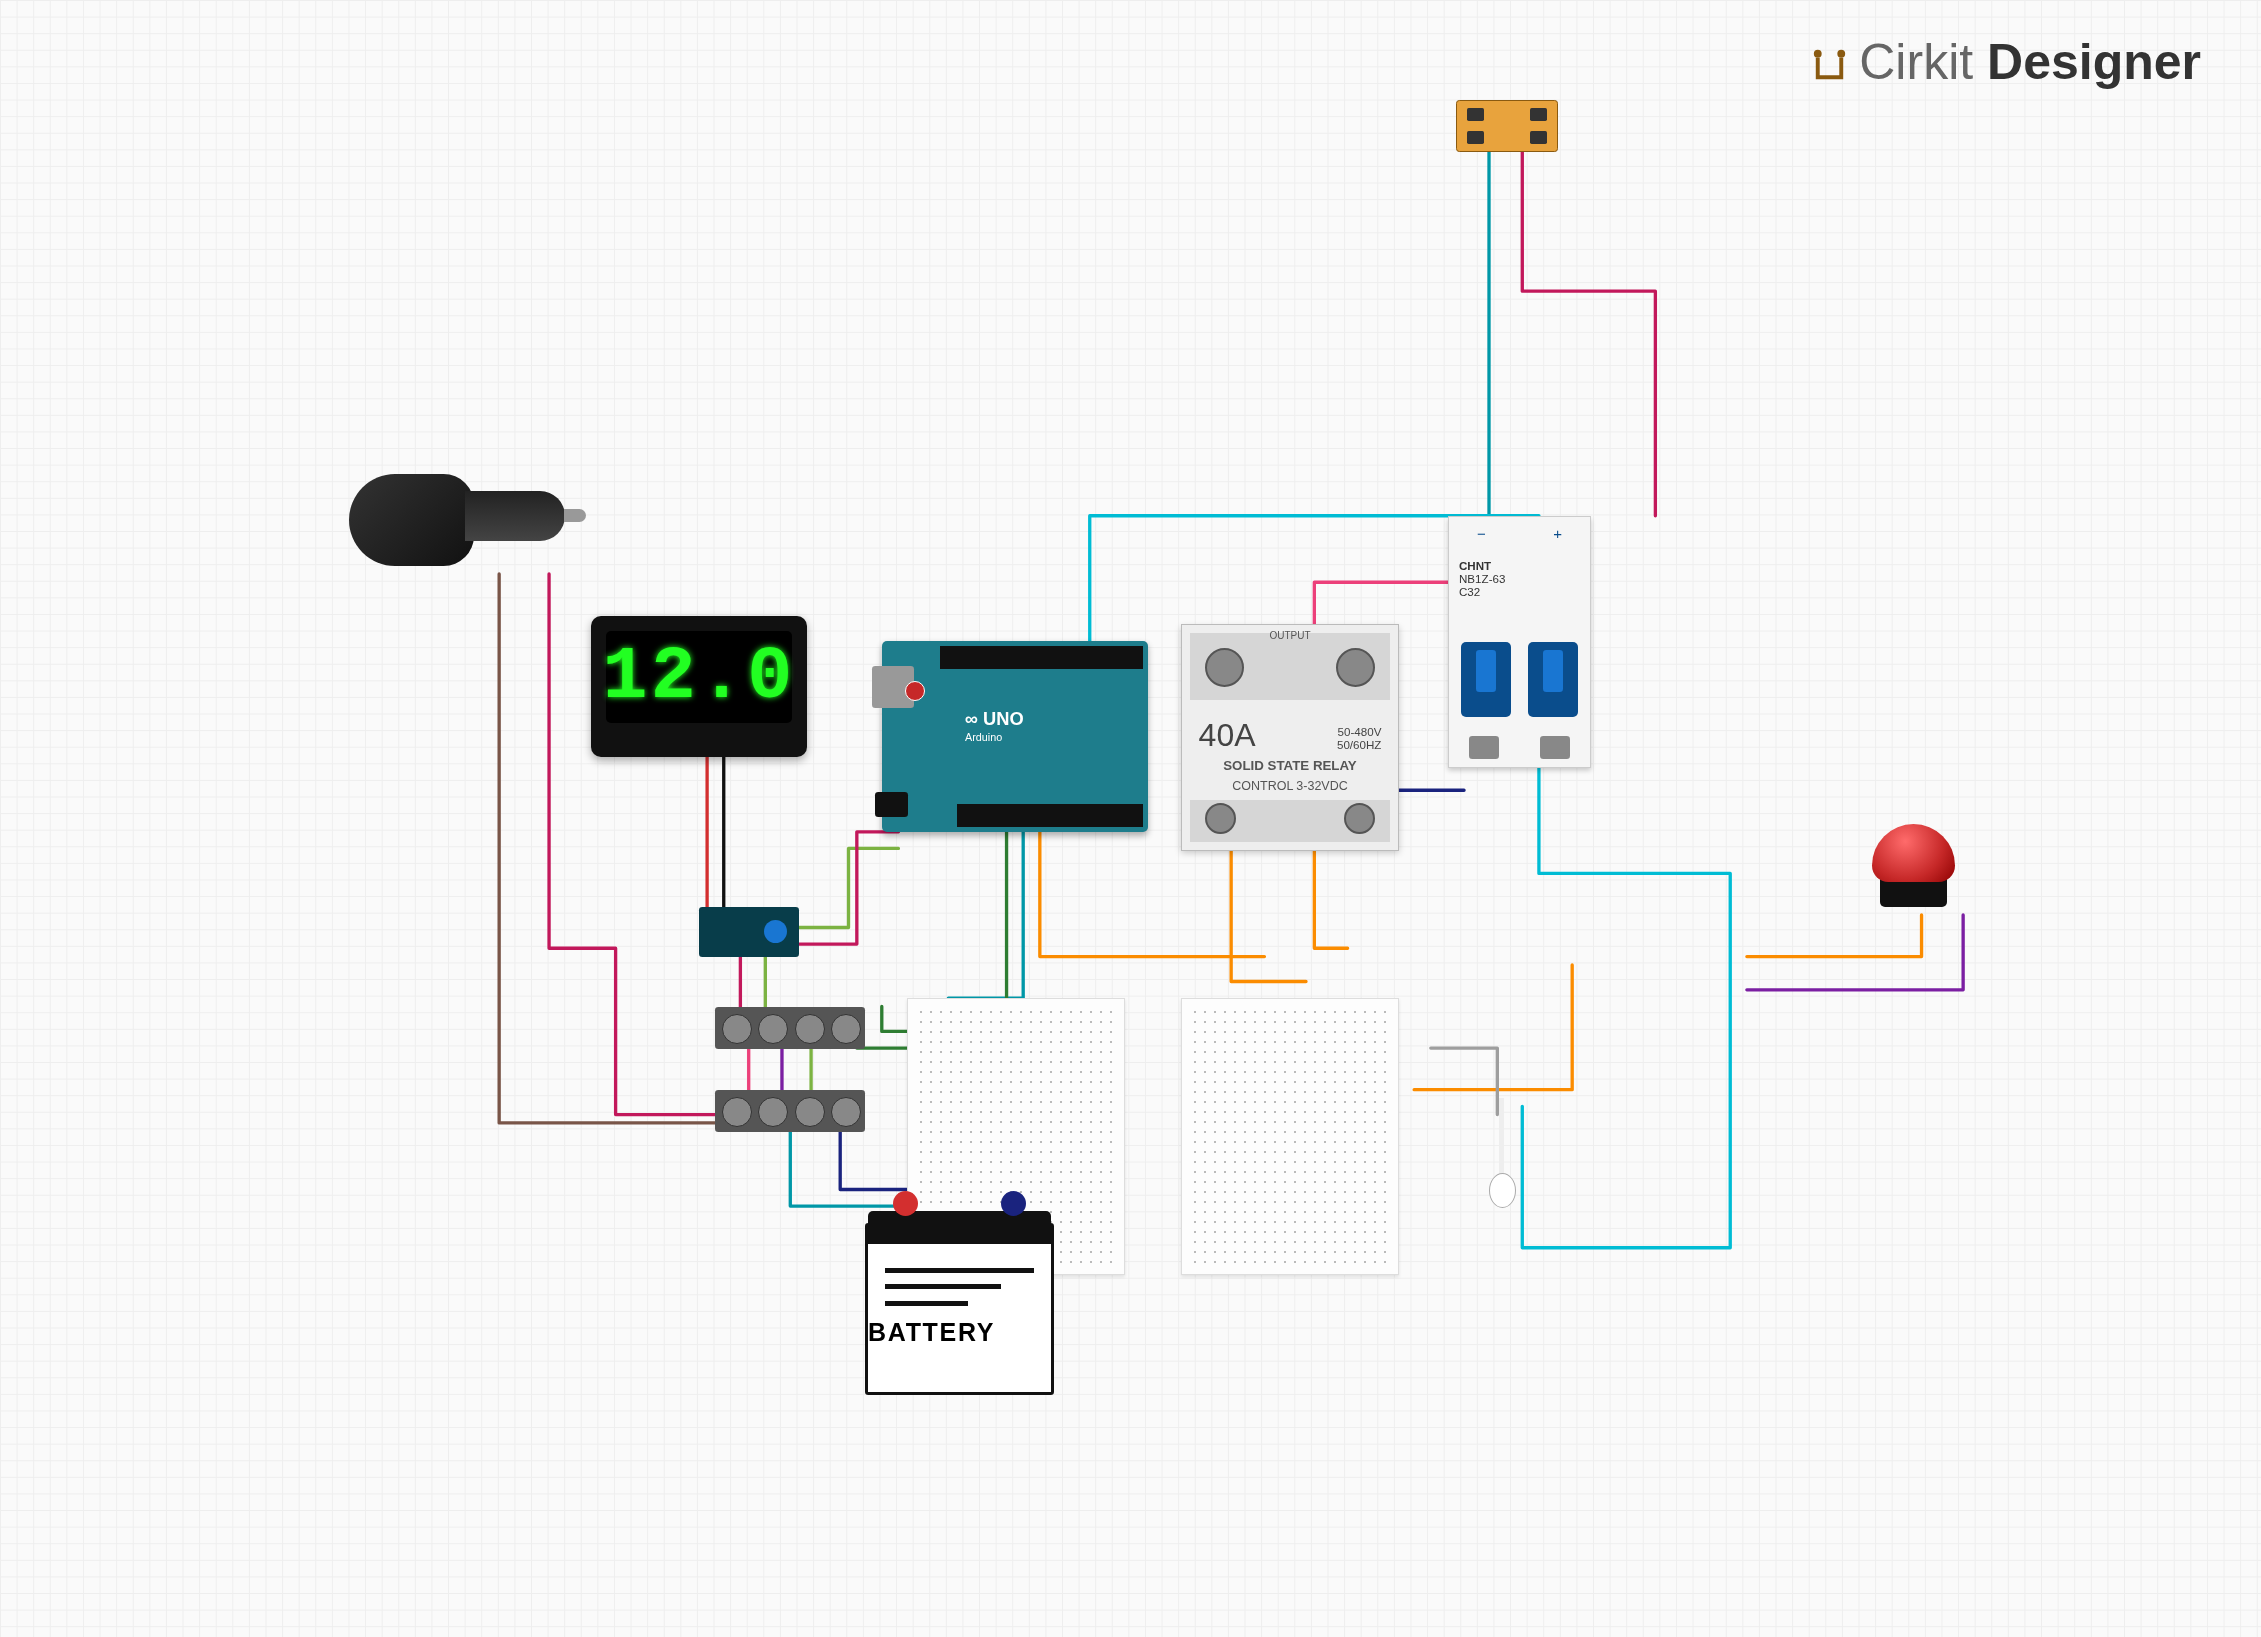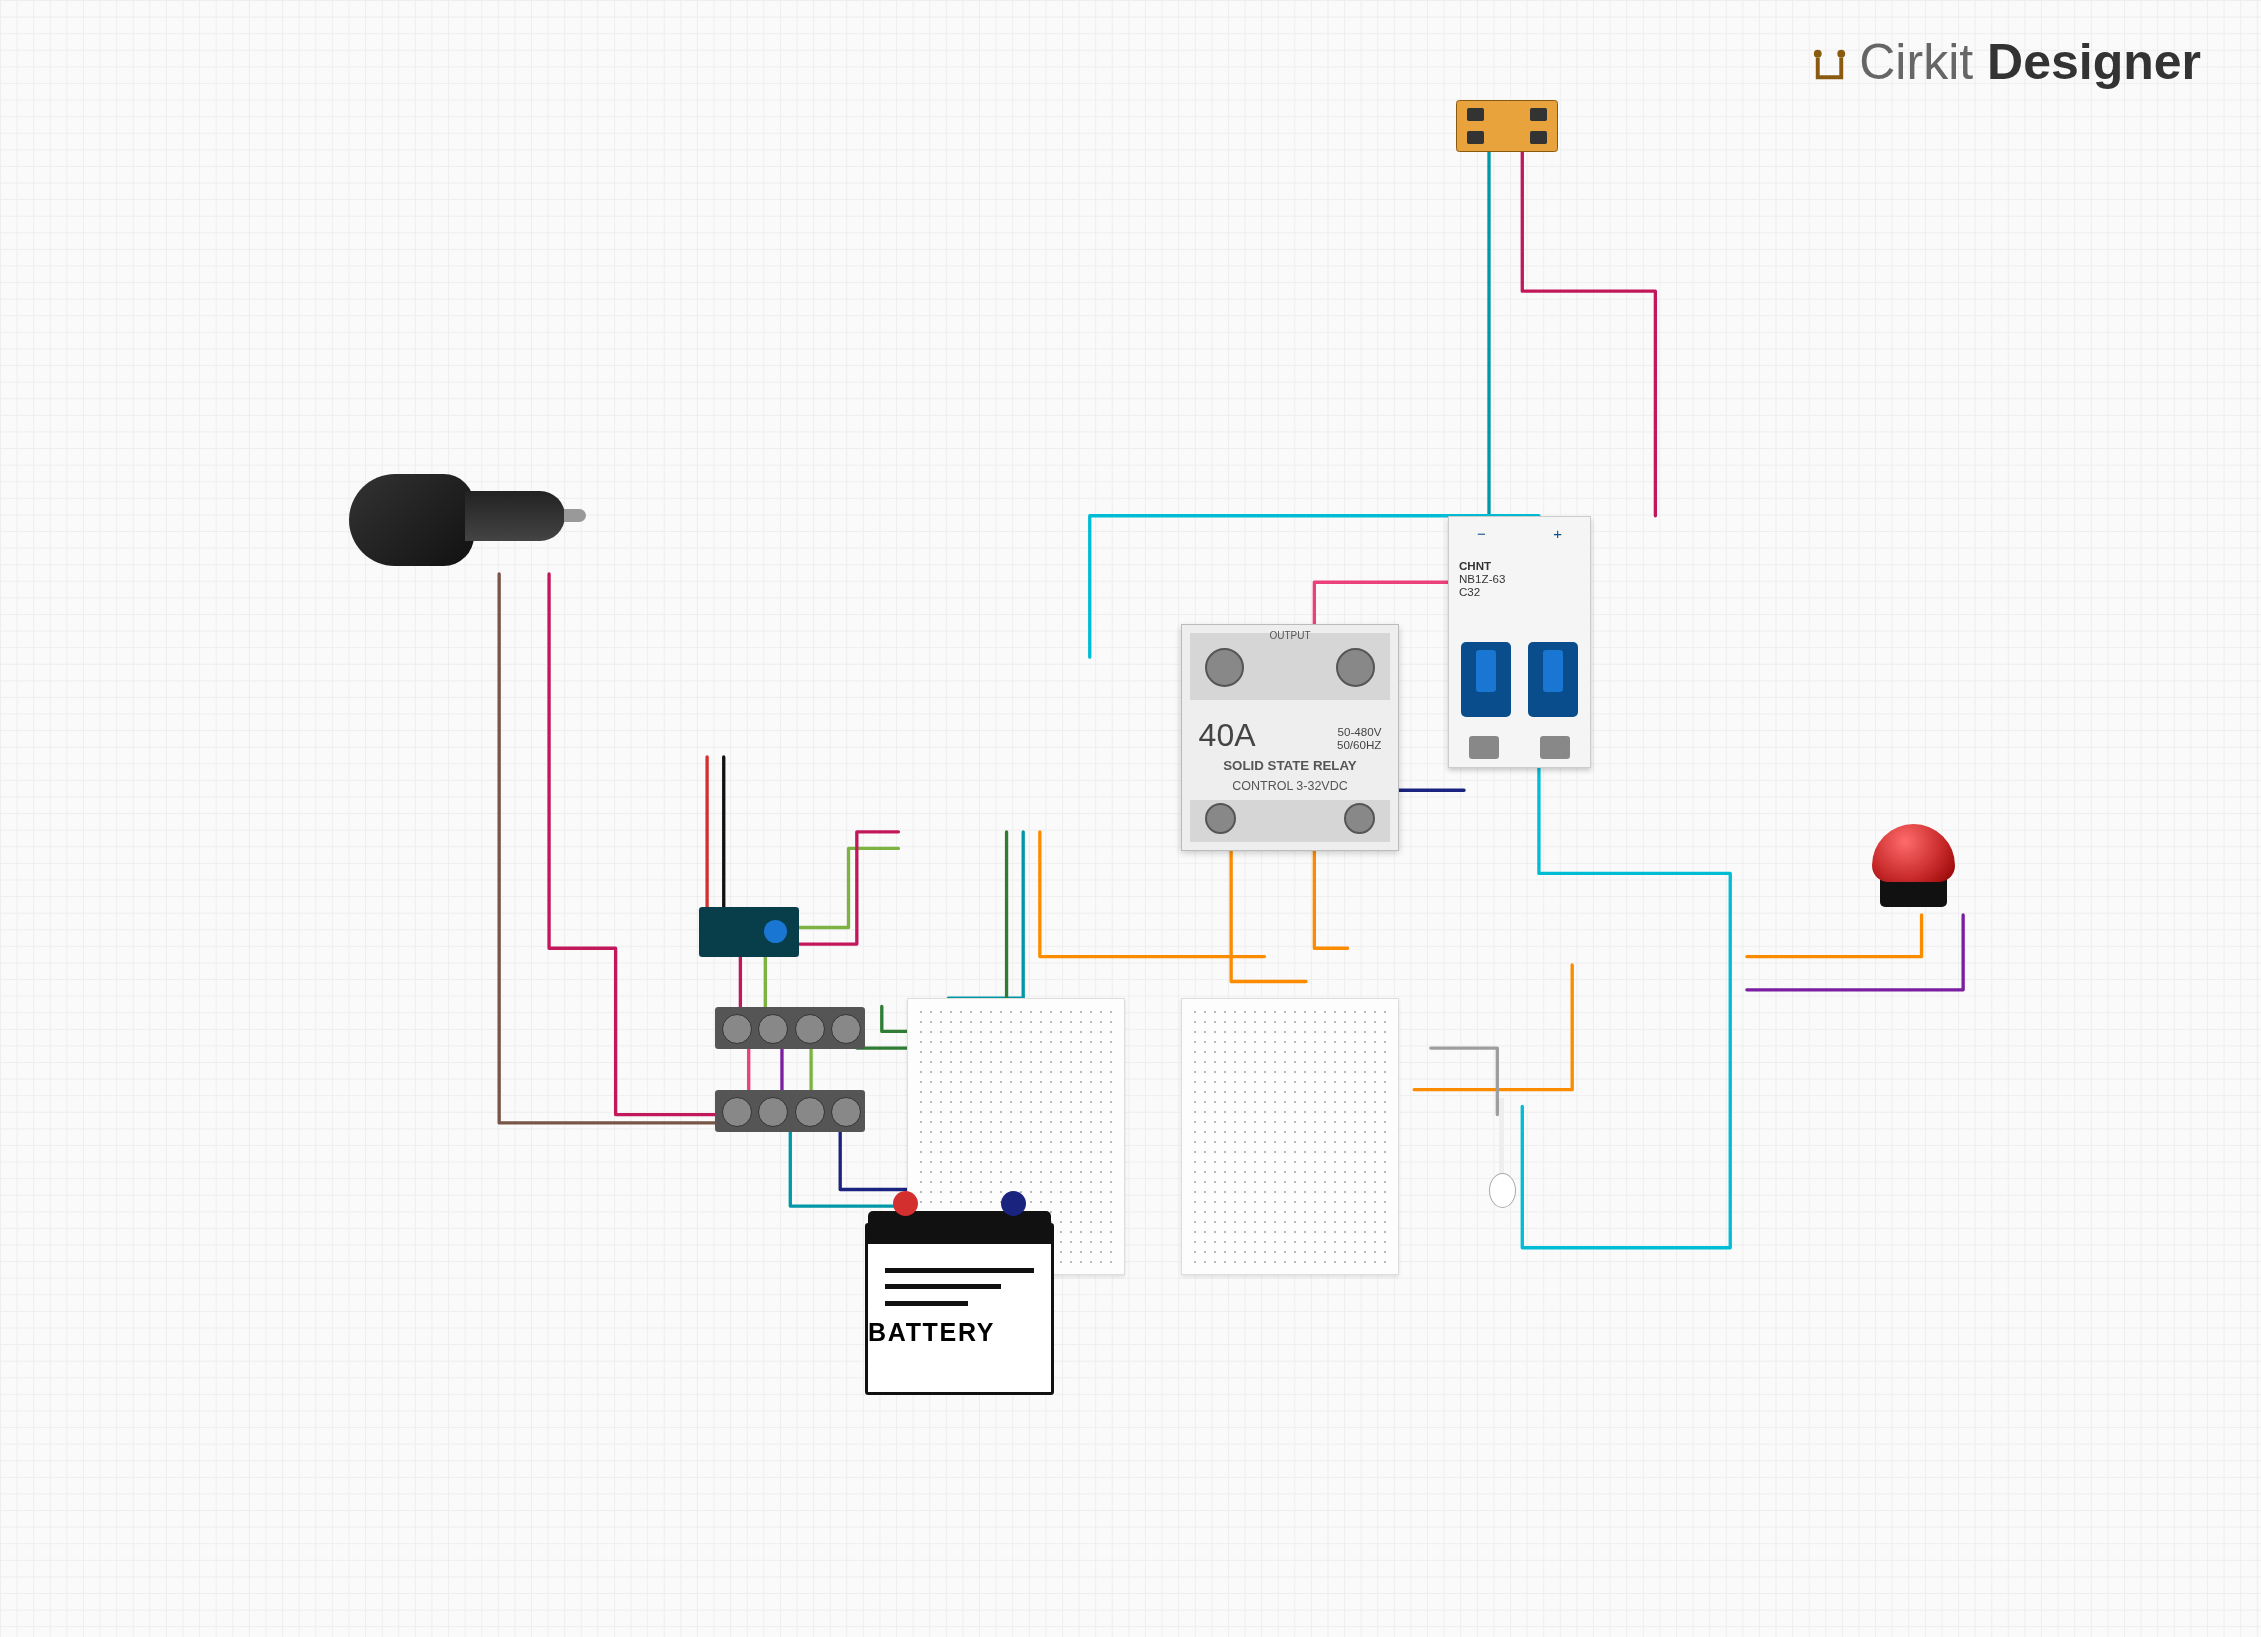--- a/index.html
+++ b/index.html
@@ -141,21 +141,33 @@
   <div class="sock-pin" style="bottom:6.7px;left:10px"></div>
   <div class="sock-pin" style="bottom:6.7px;right:10px"></div>
 </div>
 
 <div class="comp chg" style="left:349px;top:466px">
   <div class="chg-body"></div>
   <div class="chg-tip"></div>
   <div class="chg-pin"></div>
 </div>
 
-
+<div class="comp vm-body" style="left:591px;top:616px">
+  <div class="vm-disp">12.0</div>
+</div>
+
+<div class="comp ard" style="left:882px;top:641px">
+  <div class="ard-usb"></div>
+  <div class="ard-pwr"></div>
+  <div class="ard-headers"></div>
+  <div class="ard-headers2"></div>
+  <div class="ard-reset"></div>
+  <div class="ard-label">∞ UNO</div>
+  <div class="ard-sub">Arduino</div>
+</div>
 
 <div class="comp ssr" style="left:1181px;top:624px">
   <div class="ssr-top">
     <div class="ssr-screw" style="top:15px;left:15px"></div>
     <div class="ssr-screw" style="top:15px;right:15px"></div>
     <div style="position:absolute;top:-3.3px;left:0;right:0;text-align:center;font-size:10px;color:#555">OUTPUT</div>
   </div>
   <div class="ssr-40">40A</div>
   <div class="ssr-spec">
     <div>50-480V</div>

